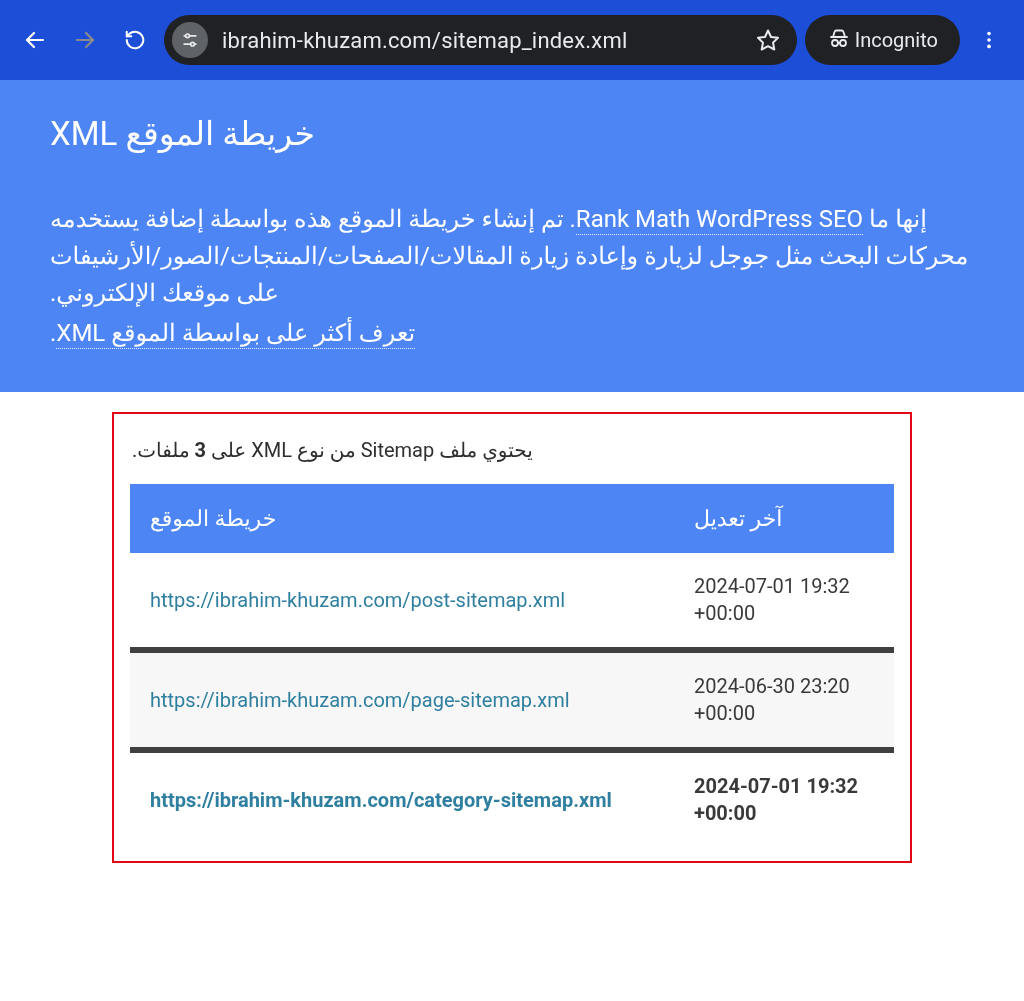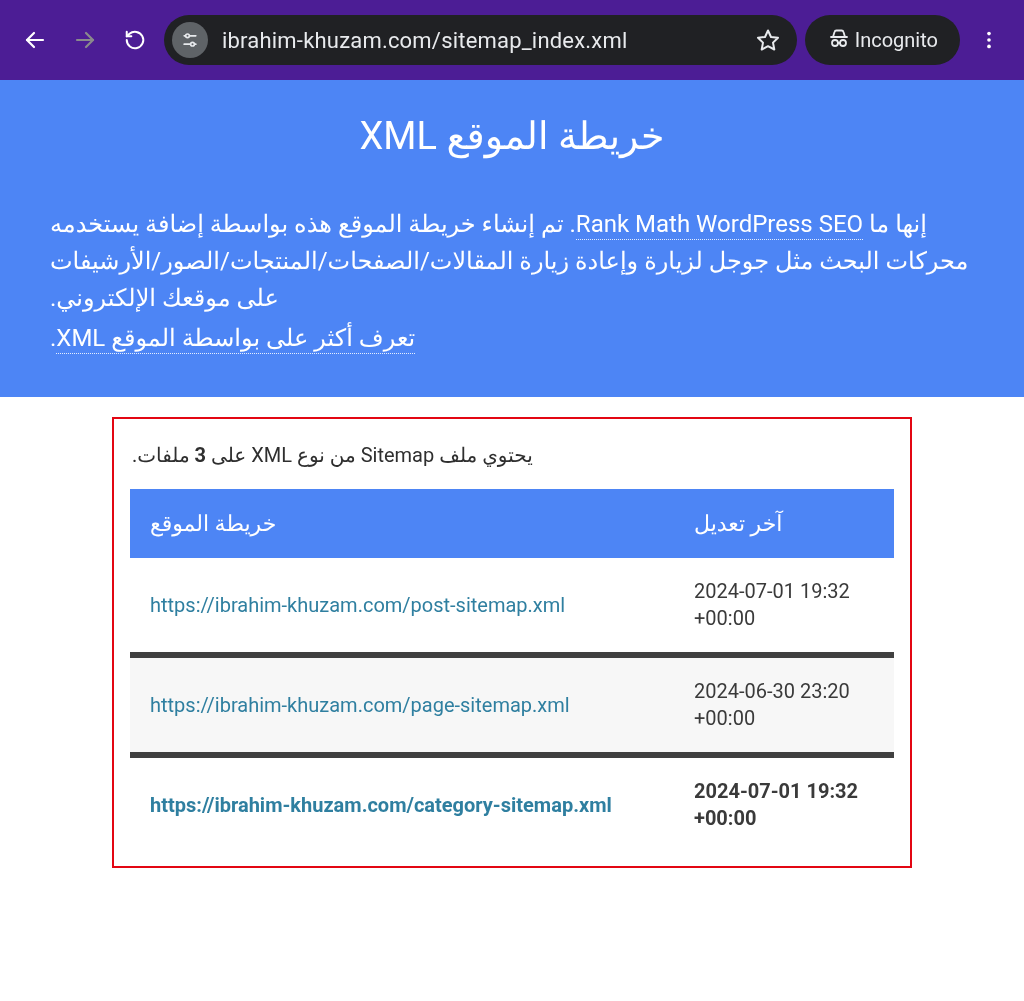--- a/index.html
+++ b/index.html
@@ -5,21 +5,21 @@
     * { margin: 0; padding: 0; box-sizing: border-box; }
     body {
       font-family: -apple-system, BlinkMacSystemFont, "Segoe UI", Roboto, Arial, sans-serif;
       background: #fff;
       width: 1024px;
       height: 1001px;
       overflow: hidden;
     }
     
     .browser-chrome {
-      background: #4c1d95;
+      background: #1d4ed8;
       height: 80px;
       display: flex;
       align-items: center;
       padding: 0 14px;
       gap: 8px;
     }
     .nav-btn {
       width: 42px; height: 42px;
       display: flex; align-items: center; justify-content: center;
       color: #fff;
@@ -78,25 +78,25 @@
       color: #fff;
     }
 
     
     .page-hero {
       background: #4d85f5;
       color: #fff;
       padding: 34px 50px 40px 50px;
     }
     .page-hero h1 {
-      font-size: 38px;
+      font-size: 33px;
       font-weight: 400;
       margin-bottom: 48px;
       direction: rtl;
-      text-align: center;
+      text-align: left;
     }
     .hero-desc {
       font-size: 24px;
       line-height: 1.55;
       direction: rtl;
       text-align: left;
     }
     .hero-desc .link {
       text-decoration: none;
       color: #fff;

